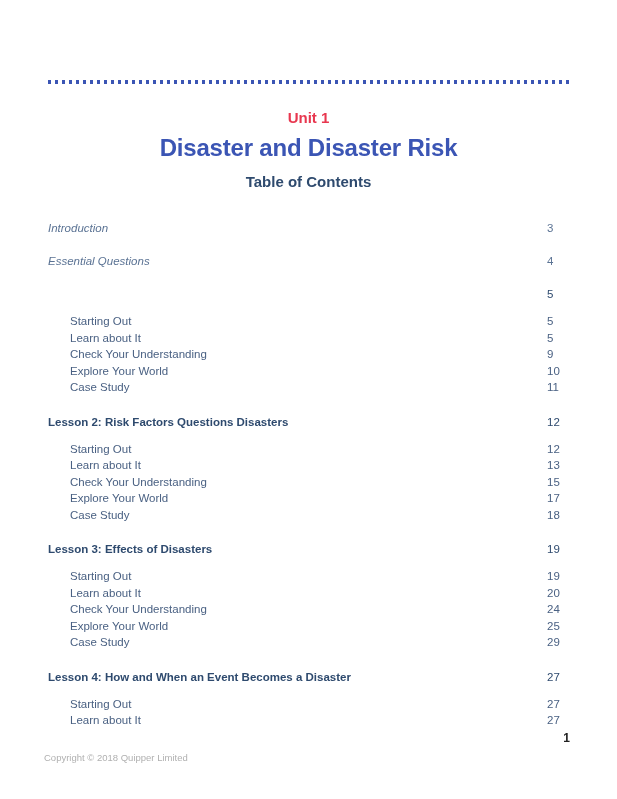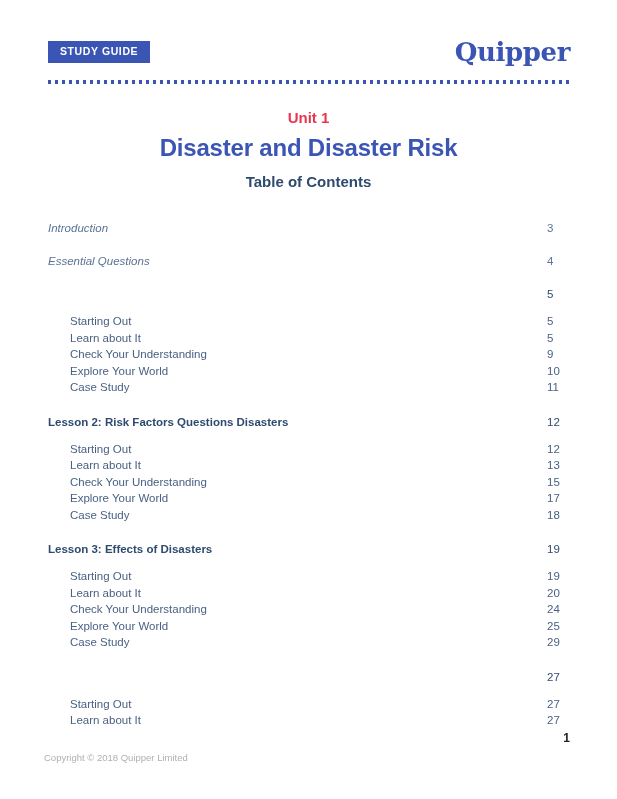--- a/index.html
+++ b/index.html
@@ -164,24 +164,20 @@
     top: 752px;
     font-size: 9.5px;
     color: #b0b0b0;
   }
 </style>
 </head>
 <body>
 
 <div class="page">
 
-  <div class="header">
-    <span class="badge">STUDY GUIDE</span>
-    <span class="brand">Quipper</span>
-  </div>
 
   <div class="divider"></div>
 
   <div class="titles">
     <div class="unit-label">Unit 1</div>
     <div class="doc-title">Disaster and Disaster Risk</div>
     <div class="toc-title">Table of Contents</div>
   </div>
 
   <div class="toc" id="toc-root">
@@ -291,20 +287,21 @@
           </div>
           <div class="toc-row row-sub">
             <span class="label">Case Study</span>
             <span class="spacer"></span>
             <span class="pageno">29</span>
           </div>
         </div>
       </div>
       <div class="lesson-block">
         <div class="toc-row row-lesson">
+          <span class="label">Lesson 4: How and When an Event Becomes a Disaster</span>
           <span class="spacer"></span>
           <span class="pageno">27</span>
         </div>
         <div class="sub-list">
           <div class="toc-row row-sub">
             <span class="label">Starting Out</span>
             <span class="spacer"></span>
             <span class="pageno">27</span>
           </div>
           <div class="toc-row row-sub">

